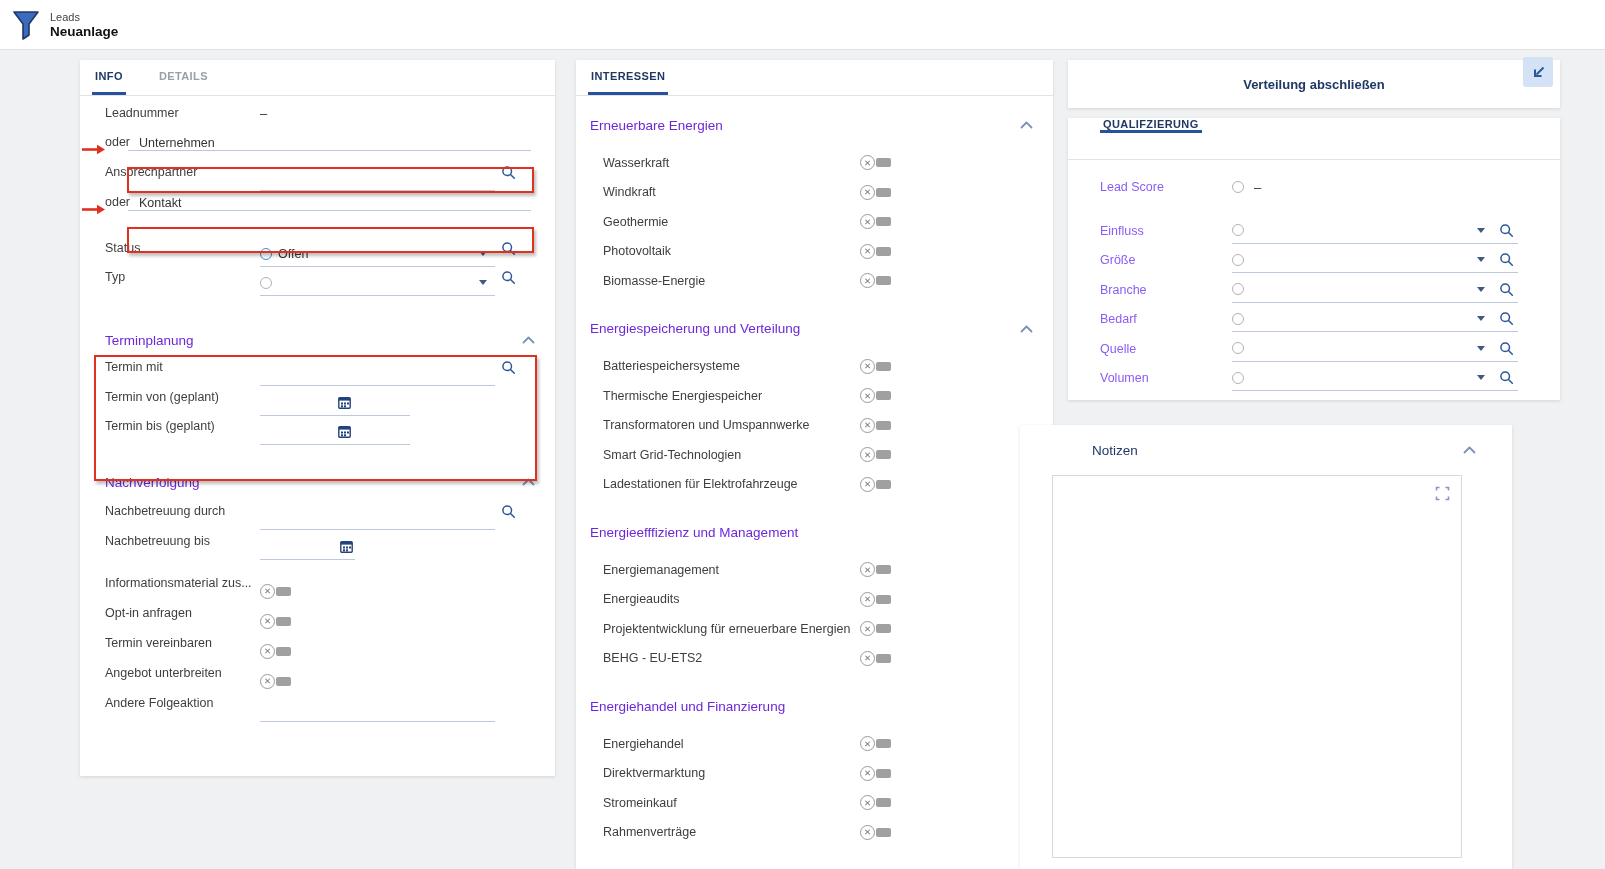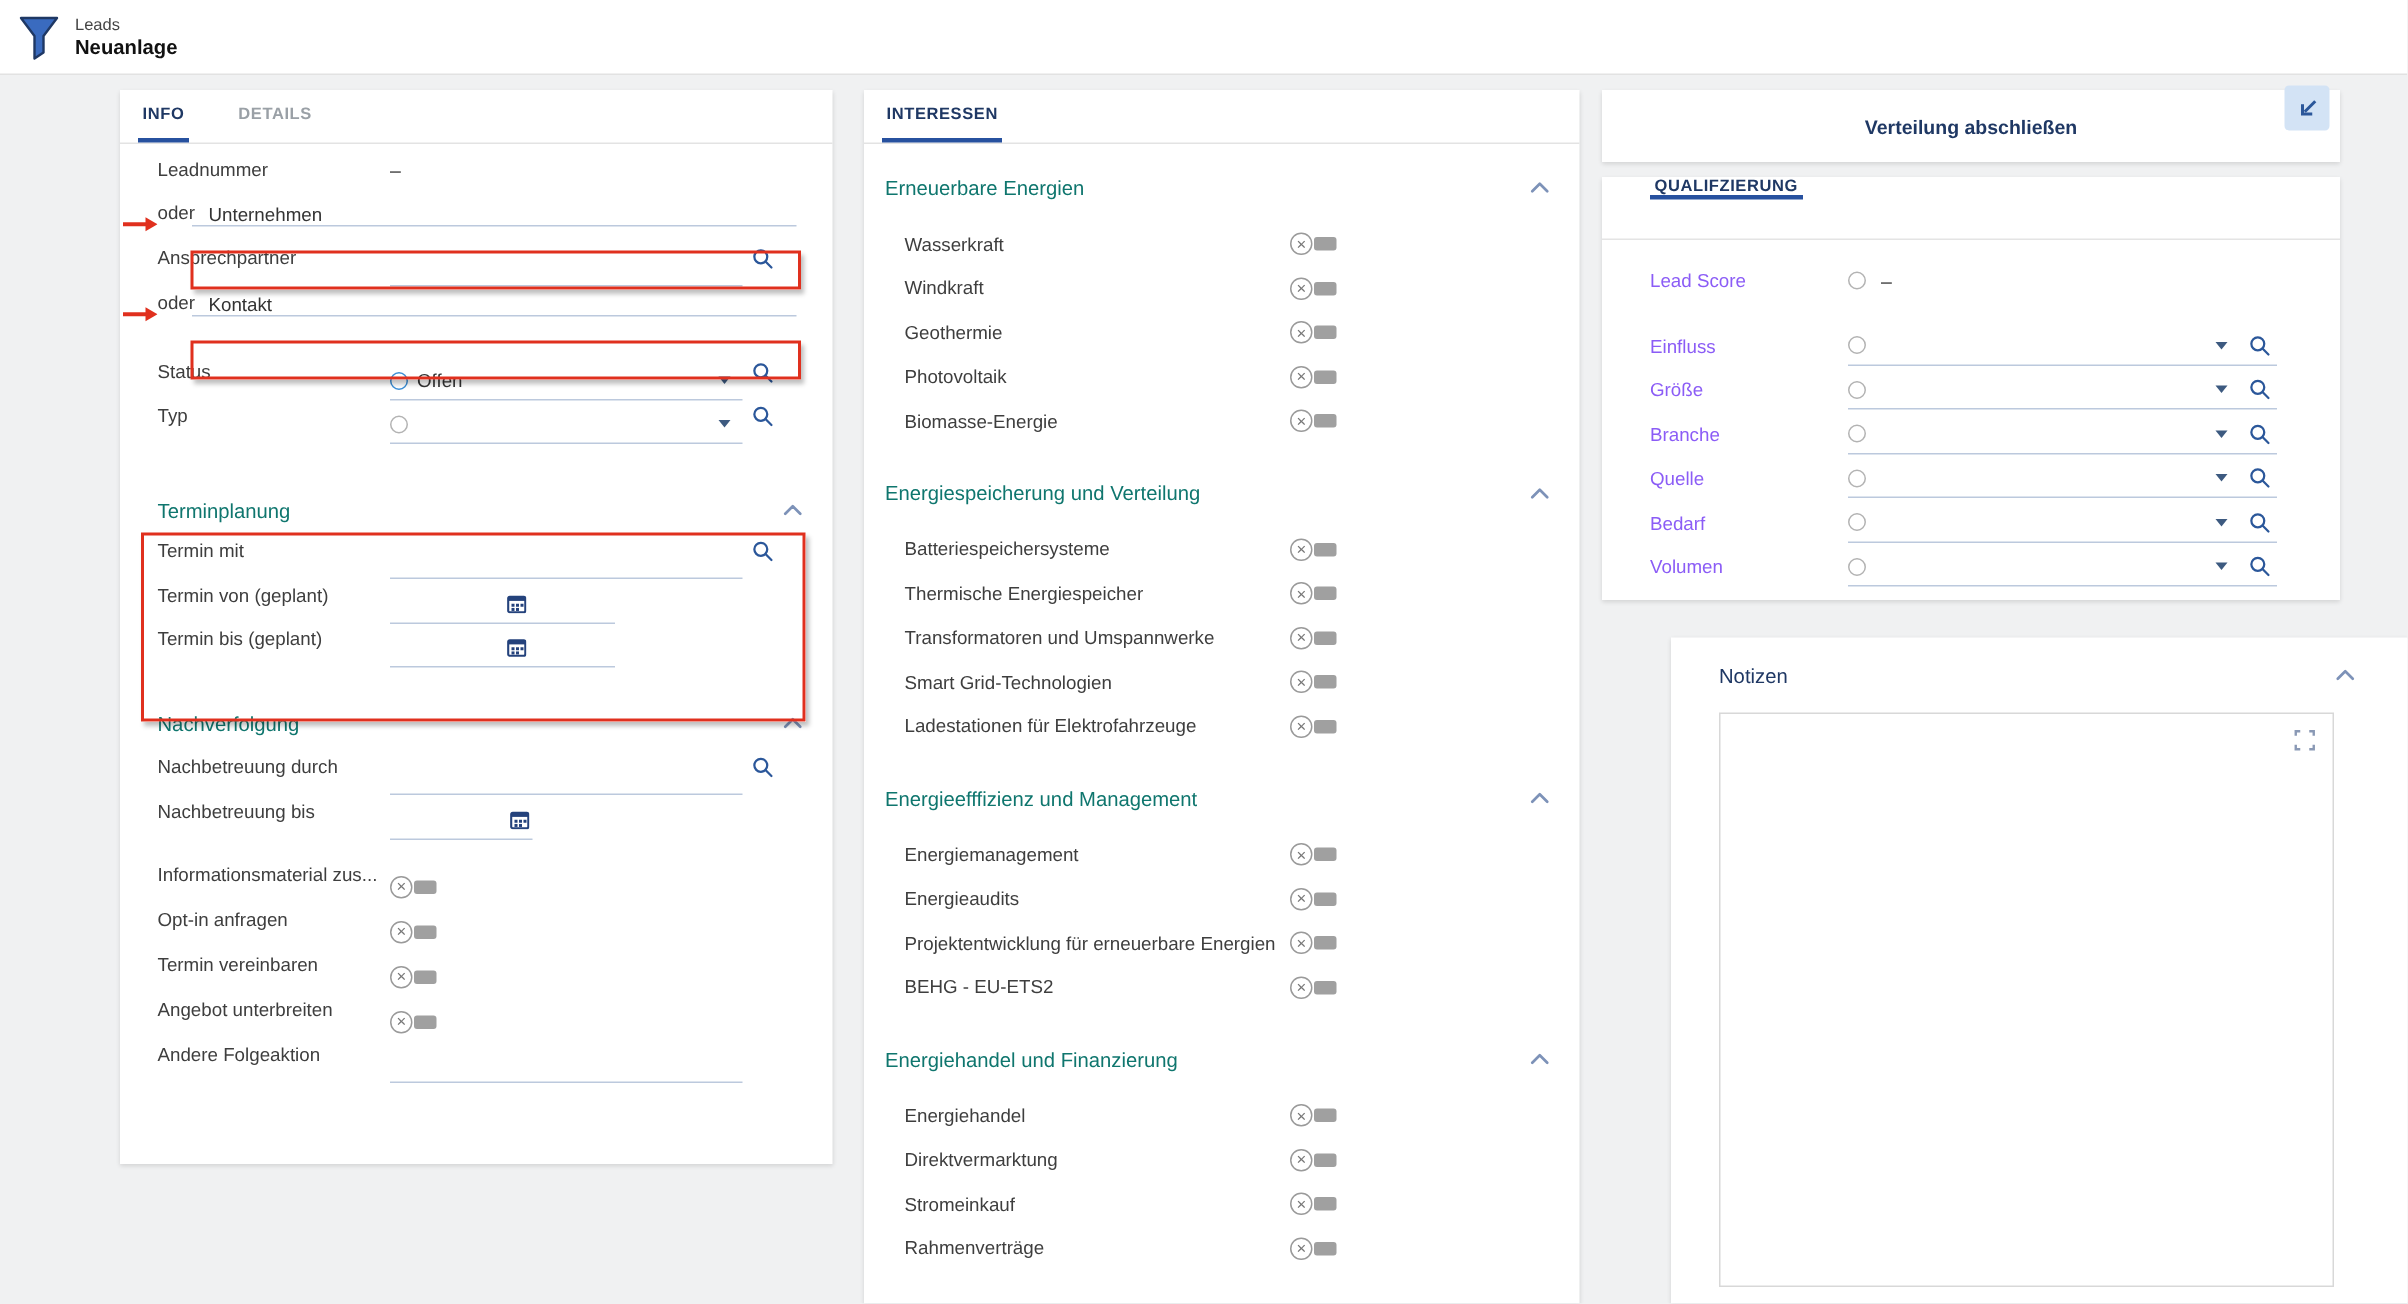--- a/index.html
+++ b/index.html
@@ -16,21 +16,21 @@
   .funnel { margin-right:10px; display:flex; }
   .hdr-text .small { font-size:11px; color:#444; }
   .hdr-text .big { font-size:13.5px; font-weight:bold; color:#111; margin-top:1px; }
 
   
   .panel { position:absolute; background:#fff; box-shadow:0 1px 3px rgba(0,0,0,.12); }
   .panel-left   { left:80px;  top:60px;  width:475px; height:716px; }
   .panel-middle { left:576px; top:60px;  width:477px; height:809px; }
   .panel-action { left:1068px; top:60px; width:492px; height:48px; display:flex; align-items:center; justify-content:center; }
   .panel-qual   { left:1068px; top:118px; width:492px; height:282px; }
-  .panel-notes  { left:1114px; top:425px; width:492px; height:444px; }
+  .panel-notes  { left:1020px; top:425px; width:492px; height:444px;padding-left:40px; }
 
   
   .tabs { height:36px; border-bottom:1px solid #e3e3e3; display:flex; align-items:stretch; padding-left:12px; }
   .tab { display:flex; align-items:center; padding:0 3px; margin-right:30px;
     font-size:11px; font-weight:bold; letter-spacing:.4px; color:#9aa0a6;
     border-bottom:3px solid transparent; cursor:default; }
   .tab.active { color:#1f3864; border-bottom-color:#27519f; }
   .q-tabs { height:42px; border-bottom:1px solid #e4e4e4; padding-left:32px; display:flex; align-items:flex-start; }
 
   
@@ -51,21 +51,21 @@
     border-top:5.5px solid #3d5a80; }
   .icon-btn { margin-left:6px; display:flex; flex:none; }
   .cal { position:absolute; display:flex; }
   .cal.mid { left:78px; } .cal.rt { right:2px; }
   .radio { width:12px; height:12px; border-radius:50%; border:1.5px solid #b3b3b3;
     background:#fff; flex:none; }
   .radio.blue { border-color:#3d8fd6; }
 
   
   .sec-header { display:flex; align-items:center; height:30px; }
-  .sec-title { font-size:13.5px; font-weight:500; color:#0f766e; }
+  .sec-title { font-size:13.5px; font-weight:500; color:#6d28d9; }
   .chev { margin-left:auto; display:flex; }
   .mt26 { margin-top:26px; } .mt18 { margin-top:18.5px; } .mt16 { margin-top:16px; }
   .mt13 { margin-top:13px; } .mt7 { margin-top:7px; } .mt5 { margin-top:5px; }
 
   
   .toggle { display:inline-flex; align-items:center; flex:none; }
   .tg-x { width:15px; height:15px; border:1.4px solid #9a9a9a; border-radius:50%;
     display:flex; align-items:center; justify-content:center; font-size:8.5px; color:#777; }
   .tg-track { width:15px; height:9px; background:#a0a0a0; border-radius:2px; margin-left:1px; }
 
@@ -603,35 +603,35 @@
           <span class="icon-btn">
             <svg width="15" height="15" viewBox="0 0 15 15">
               <circle cx="6.2" cy="6.2" r="4.3" fill="none" stroke="#2b579a" stroke-width="1.5"></circle>
               <line x1="9.5" y1="9.5" x2="13.3" y2="13.3" stroke="#2b579a" stroke-width="1.5" stroke-linecap="round"></line>
             </svg>
           </span>
         </span>
       </div>
 
       <div class="q-row">
-        <span class="q-label">Quelle</span>
+        <span class="q-label">Bedarf</span>
         <span class="q-field">
           <span class="radio"></span>
           <span class="caret"></span>
           <span class="icon-btn">
             <svg width="15" height="15" viewBox="0 0 15 15">
               <circle cx="6.2" cy="6.2" r="4.3" fill="none" stroke="#2b579a" stroke-width="1.5"></circle>
               <line x1="9.5" y1="9.5" x2="13.3" y2="13.3" stroke="#2b579a" stroke-width="1.5" stroke-linecap="round"></line>
             </svg>
           </span>
         </span>
       </div>
 
       <div class="q-row">
-        <span class="q-label">Bedarf</span>
+        <span class="q-label">Quelle</span>
         <span class="q-field">
           <span class="radio"></span>
           <span class="caret"></span>
           <span class="icon-btn">
             <svg width="15" height="15" viewBox="0 0 15 15">
               <circle cx="6.2" cy="6.2" r="4.3" fill="none" stroke="#2b579a" stroke-width="1.5"></circle>
               <line x1="9.5" y1="9.5" x2="13.3" y2="13.3" stroke="#2b579a" stroke-width="1.5" stroke-linecap="round"></line>
             </svg>
           </span>
         </span>

